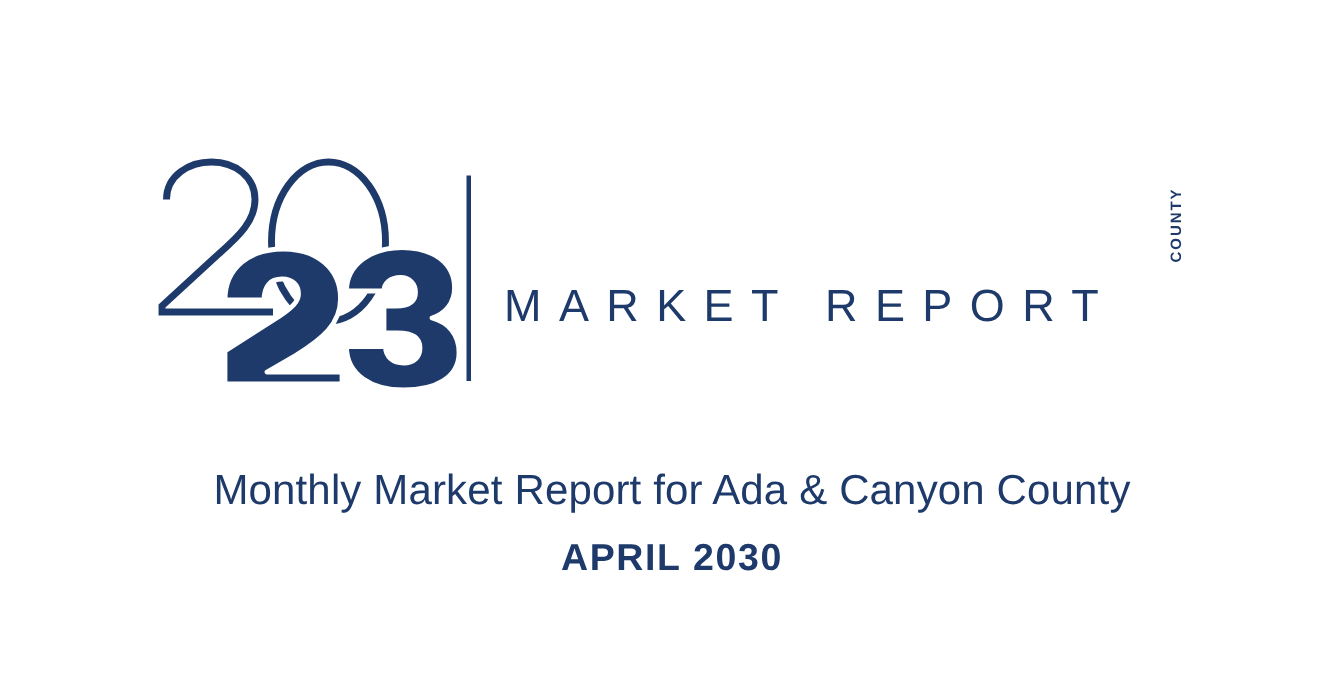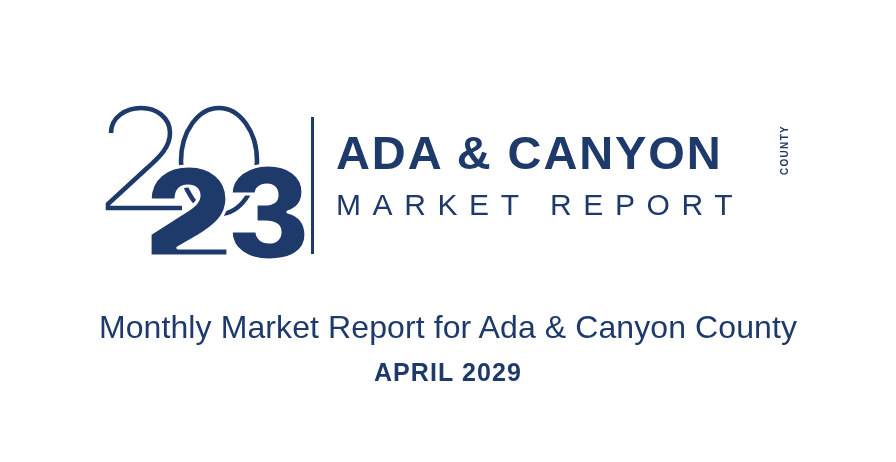--- a/index.html
+++ b/index.html
@@ -112,21 +112,21 @@
   .caption-block {
     position: absolute;
     left: 0;
     top: 310px;
     width: 896px;
     text-align: center;
   }
 
   .caption-line {
     margin: 0;
-    font-size: 32px;
+    font-size: 28px;
     line-height: 34px;
     font-weight: 400;
     color: #1E3A6B;
     letter-spacing: 0.1px;
   }
 
   .caption-date {
     margin: 0;
     padding-top: 12px;
     font-size: 25px;
@@ -171,28 +171,27 @@
                    C173 100, 177 97, 177 91 C177 85, 173 81, 167 81
                    C160 81, 156 85, 156 90 Z" fill="#1E3A6B" stroke="#ffffff" stroke-width="3.2" stroke-linejoin="round"></path>
         </g>
       </svg>
     </div>
 
     <div class="logo-divider"></div>
 
     <div class="logo-text">
       <div class="logo-title-row">
-        <h1 class="logo-title">ADA &amp; CANYON</h1>
         <div class="logo-county">
           <span class="logo-county-inner">COUNTY</span>
         </div>
       </div>
       <div class="logo-subtitle">MARKET REPORT</div>
     </div>
 
   </div>
 
   <div class="caption-block">
     <p class="caption-line">Monthly Market Report for Ada &amp; Canyon County</p>
-    <p class="caption-date">APRIL 2029</p>
+    <p class="caption-date">APRIL 2030</p>
   </div>
 
 </div>
 
 </body></html>

